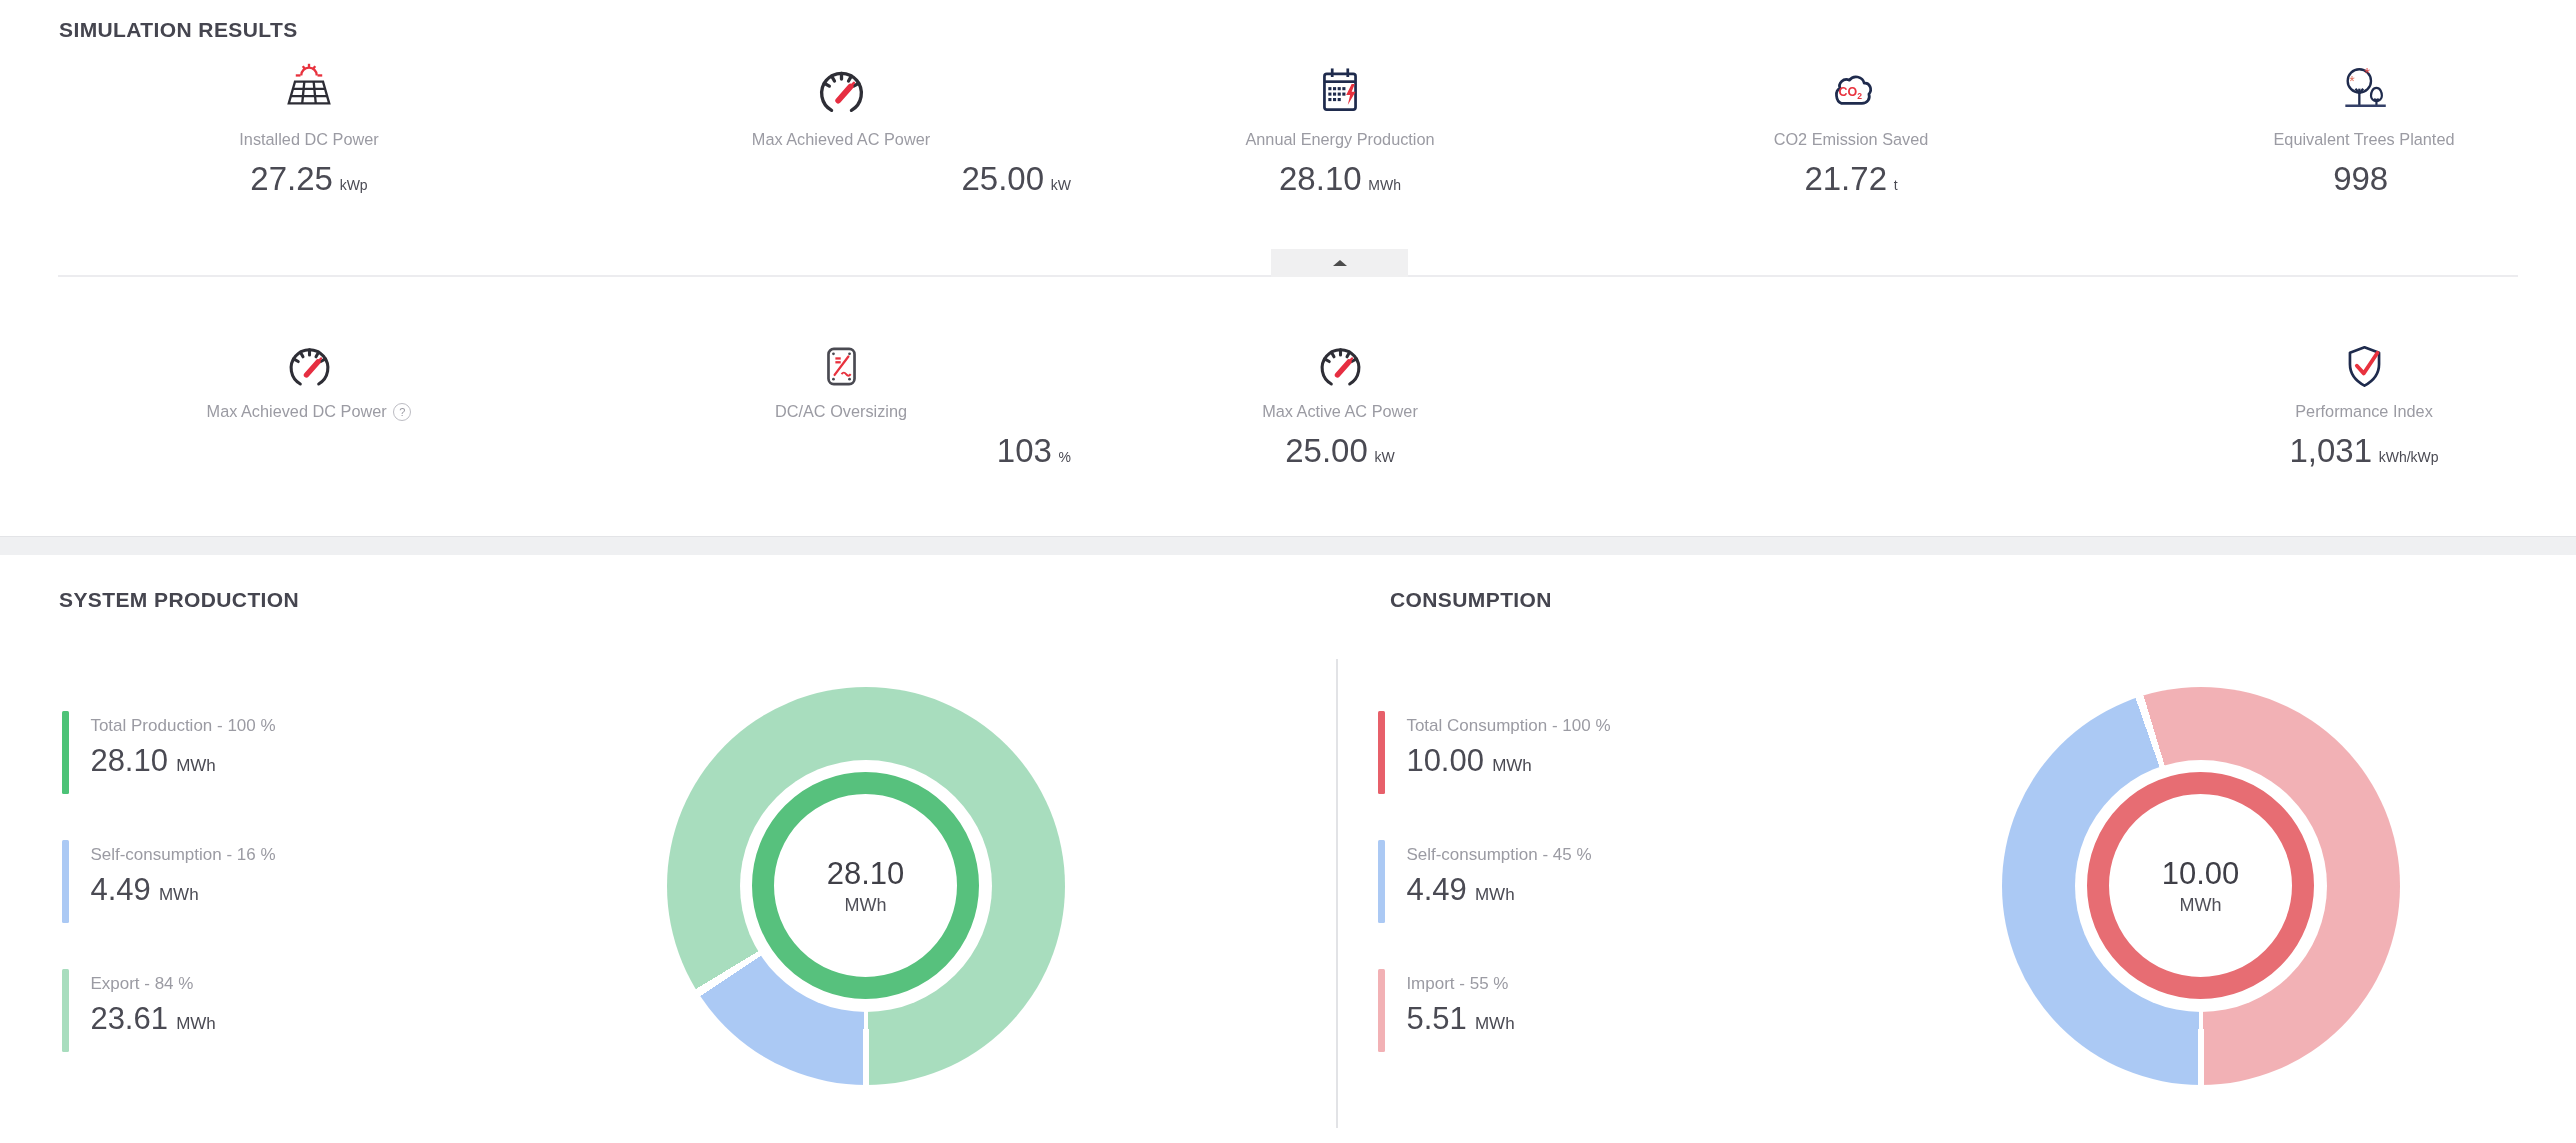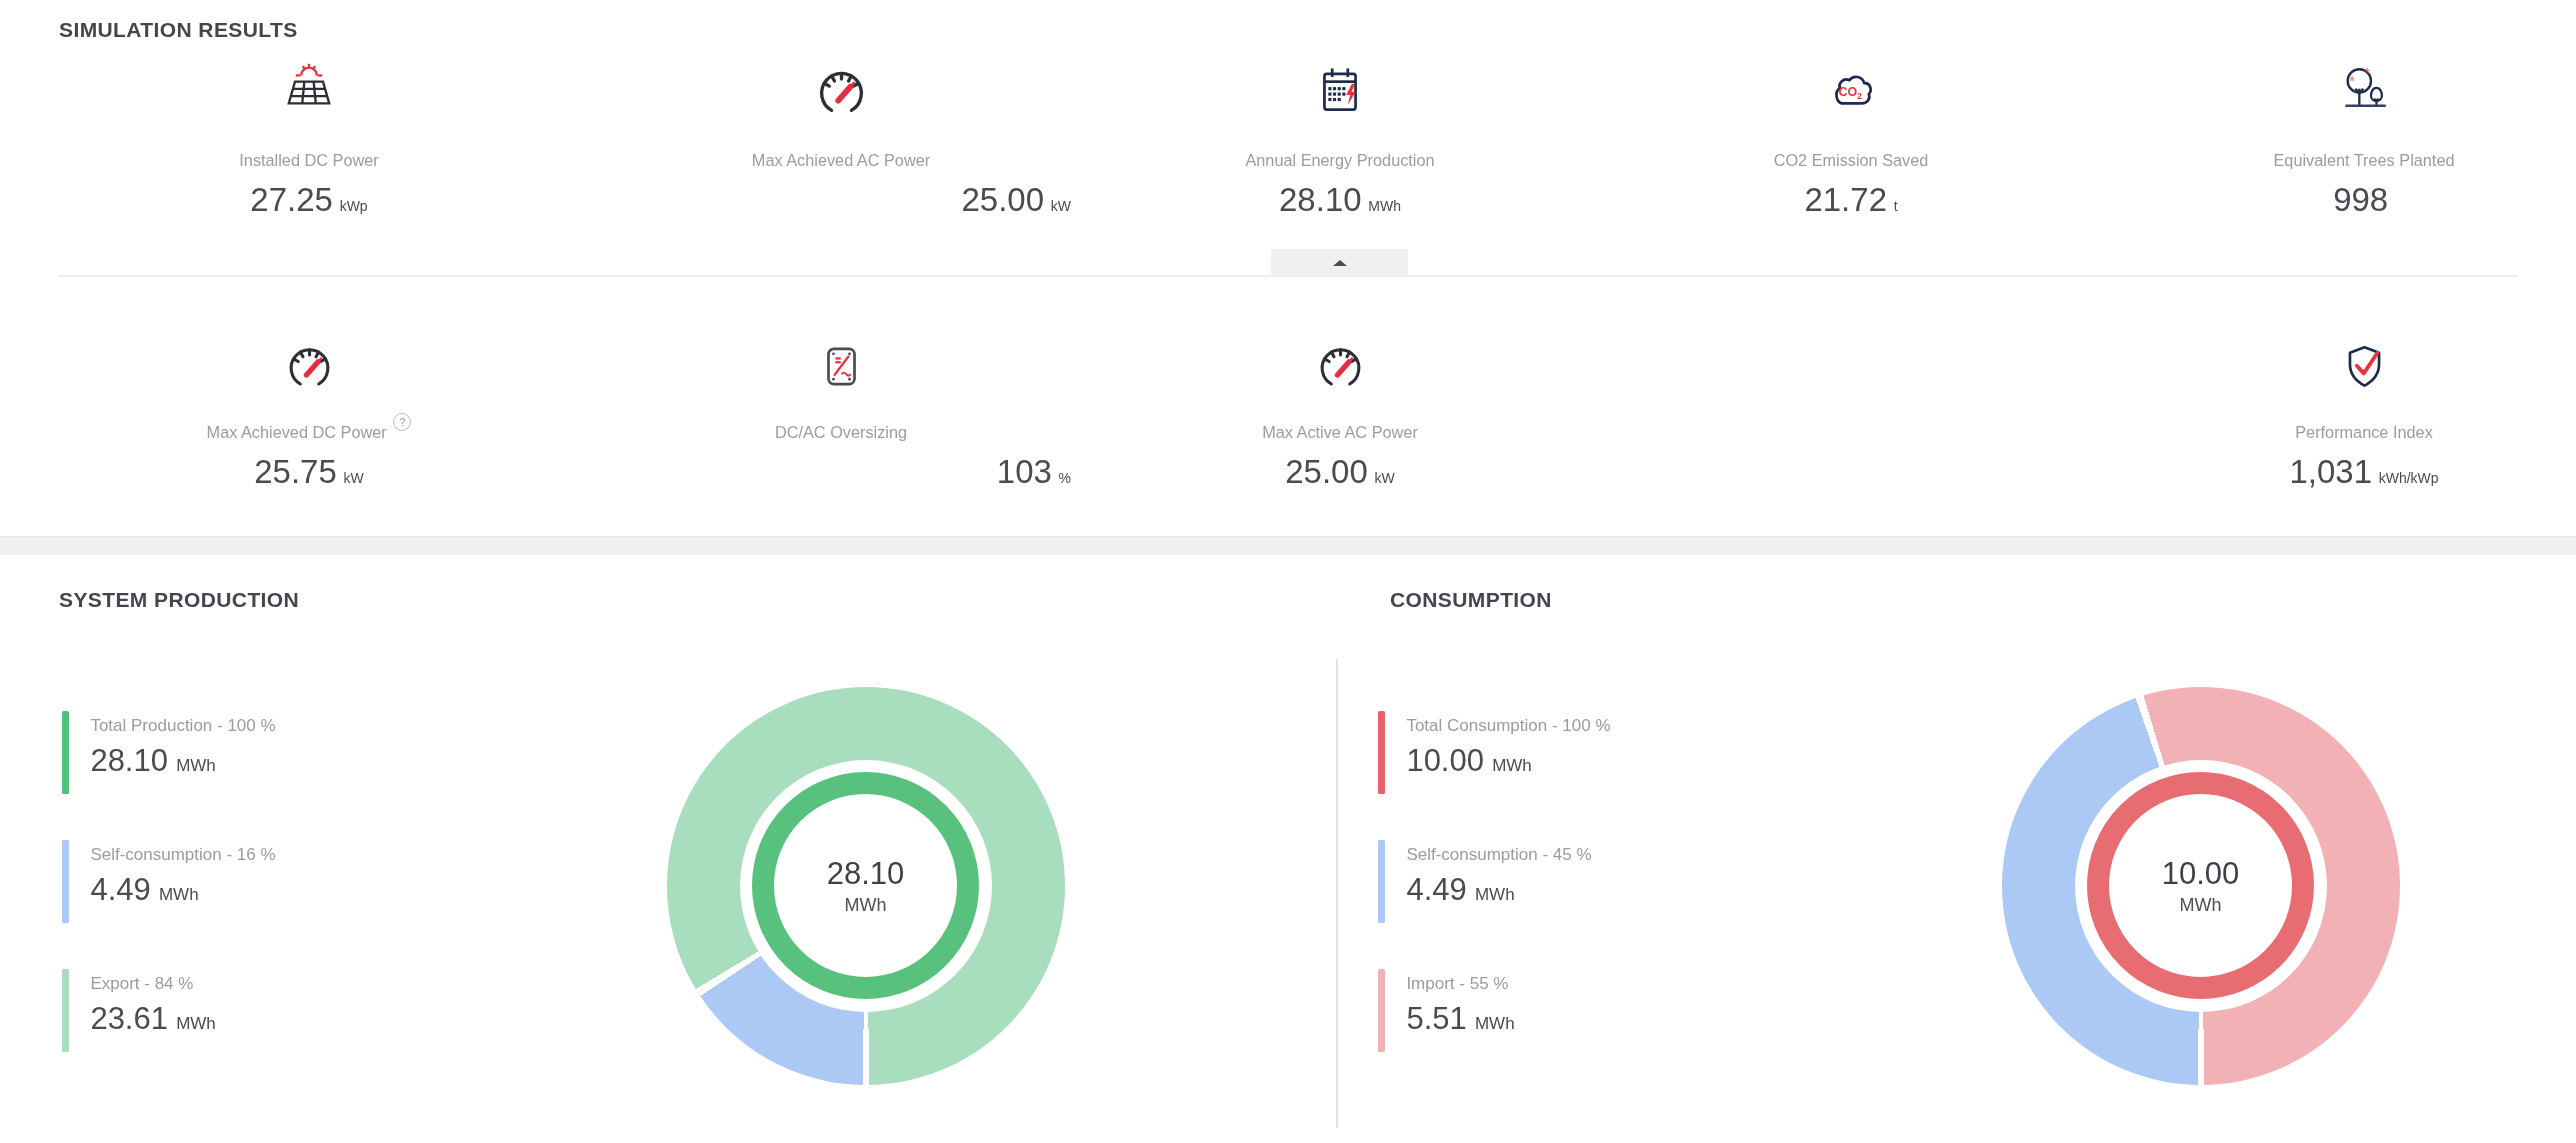--- a/index.html
+++ b/index.html
@@ -12,21 +12,21 @@
   #consumption-title{left:1390px;top:588px;}
 
   
   .metric{position:absolute;width:460px;text-align:center;}
   .r1{top:62px;}
   .r2{top:340px;}
   .c1{left:79px;}  .c2{left:611px;text-align:right;}  .c3{left:1110px;}  .c4{left:1621px;}  .c5{left:2134px;}
   .micon{height:58px;display:flex;align-items:center;justify-content:center;}
   .r2 .micon{height:52px;}
   .mlabel-row{margin-top:10.4px;display:flex;align-items:center;justify-content:center;gap:6.7px;}
-  .mlabel{font-size:16.3px;color:#9b9ba3;margin-top:21px;}
+  .mlabel{font-size:16.3px;color:#9b9ba3;}
   .mvalue{margin-top:10.4px;color:#4a4a53;}
   .mvalue .num{font-size:33px;font-weight:400;}
   .mvalue .unit{font-size:14px;font-weight:400;margin-left:6.7px;}
   .help{display:inline-flex;align-items:center;justify-content:center;width:18px;height:18px;
         border:1.5px solid #bcbcc3;border-radius:50%;font-size:11px;color:#9b9ba3;box-sizing:border-box;}
 
   .sep-line{position:absolute;left:58px;right:58px;top:275px;height:1.5px;background:#ececef;}
   .collapse-btn{position:absolute;left:1271px;top:249px;width:137px;height:27.5px;background:#f0f0f1;
         display:flex;align-items:center;justify-content:center;cursor:pointer;}
   .tri-up{width:0;height:0;border-left:7.4px solid transparent;border-right:7.4px solid transparent;
@@ -191,21 +191,20 @@
         <line x1="44" y1="13.2" x2="40.5" y2="19.3" stroke="#2e2e36" stroke-width="4" stroke-linecap="round"></line>
         <line x1="52.8" y1="22" x2="46.7" y2="25.5" stroke="#2e2e36" stroke-width="4" stroke-linecap="round"></line>
         <line x1="28" y1="43" x2="43" y2="26" stroke="#e62e41" stroke-width="7" stroke-linecap="round"></line>
         <line x1="43" y1="26" x2="47" y2="21.5" stroke="#e62e41" stroke-width="3" stroke-linecap="round"></line>
       </svg>
     </div>
     <div class="mlabel-row">
       <span class="mlabel">Max Achieved DC Power</span>
       <span class="help">?</span>
     </div>
-    <div class="mvalue"><span class="num">25.75</span><span class="unit">kW</span></div>
   </div>
 
   <div class="metric r2 c2">
     <div class="micon">
       <svg width="49" height="49" viewBox="0 0 64 64" fill="none">
         <rect x="15" y="9" width="34" height="46" rx="7" stroke="#4a4a52" stroke-width="3.5"></rect>
         <circle cx="21.5" cy="15.5" r="1.8" fill="#4a4a52"></circle>
           <circle cx="42.5" cy="15.5" r="1.8" fill="#4a4a52"></circle>
         <circle cx="21.5" cy="48.5" r="1.8" fill="#4a4a52"></circle>
           <circle cx="42.5" cy="48.5" r="1.8" fill="#4a4a52"></circle>

